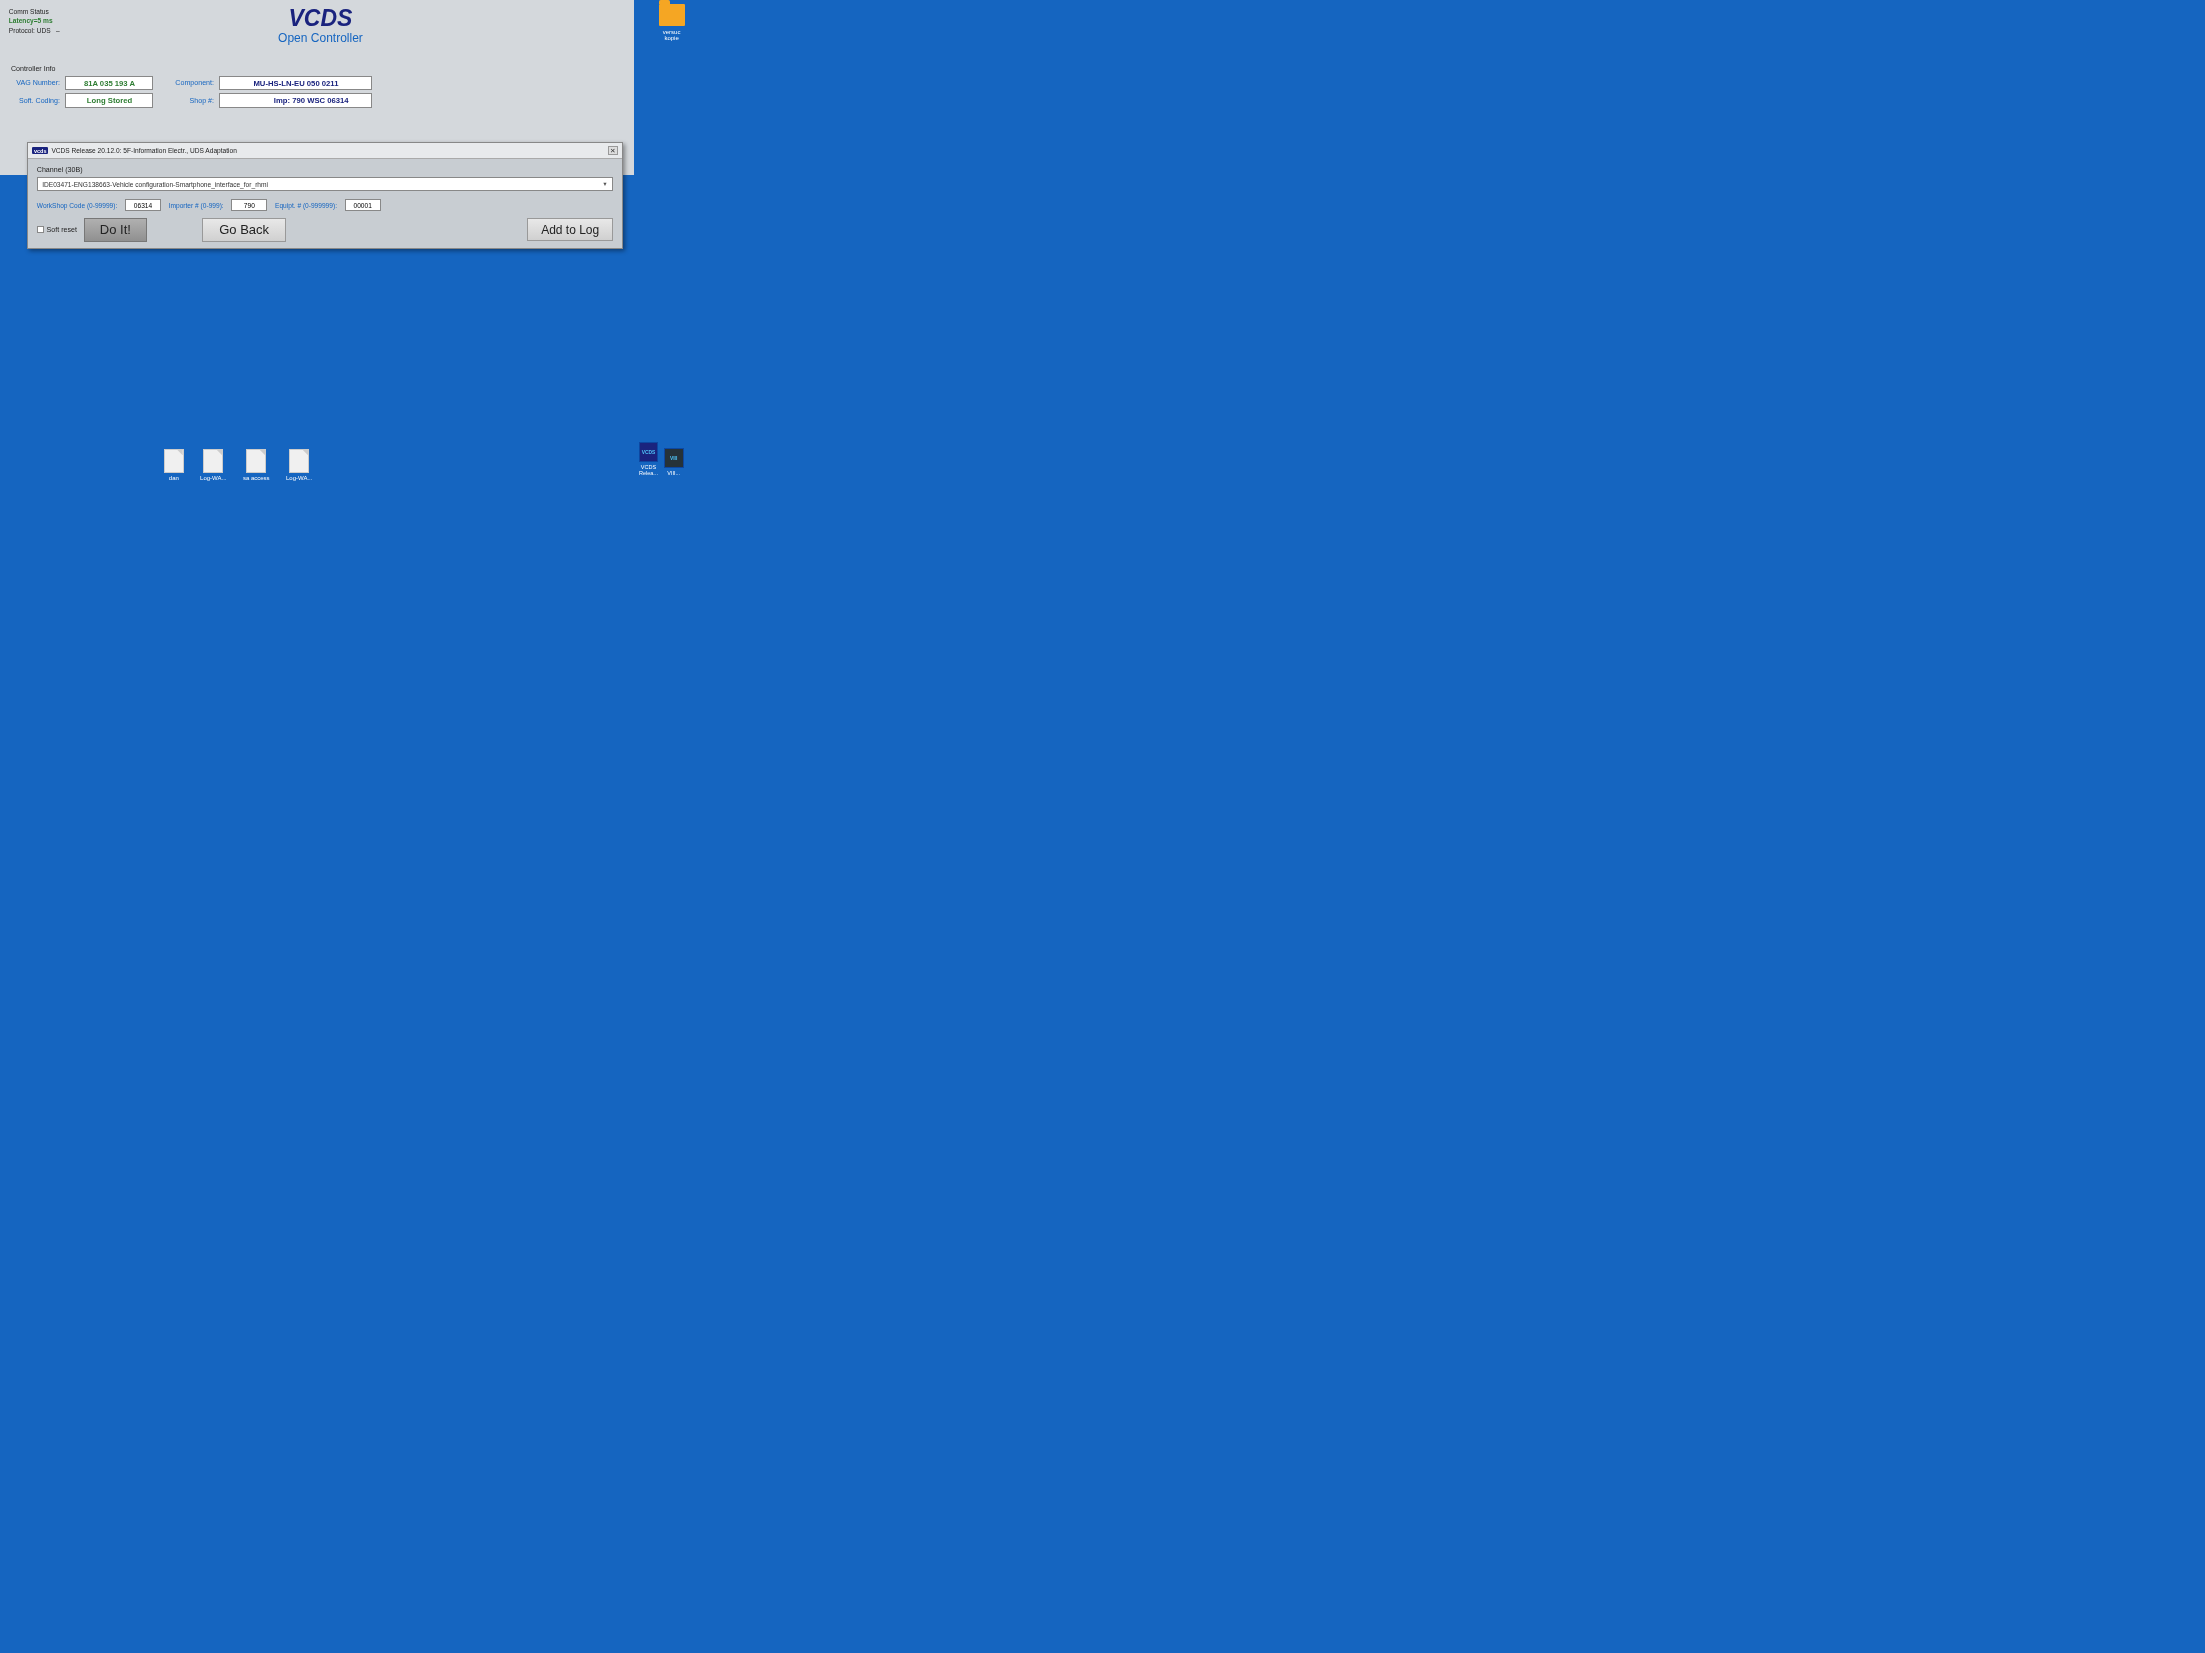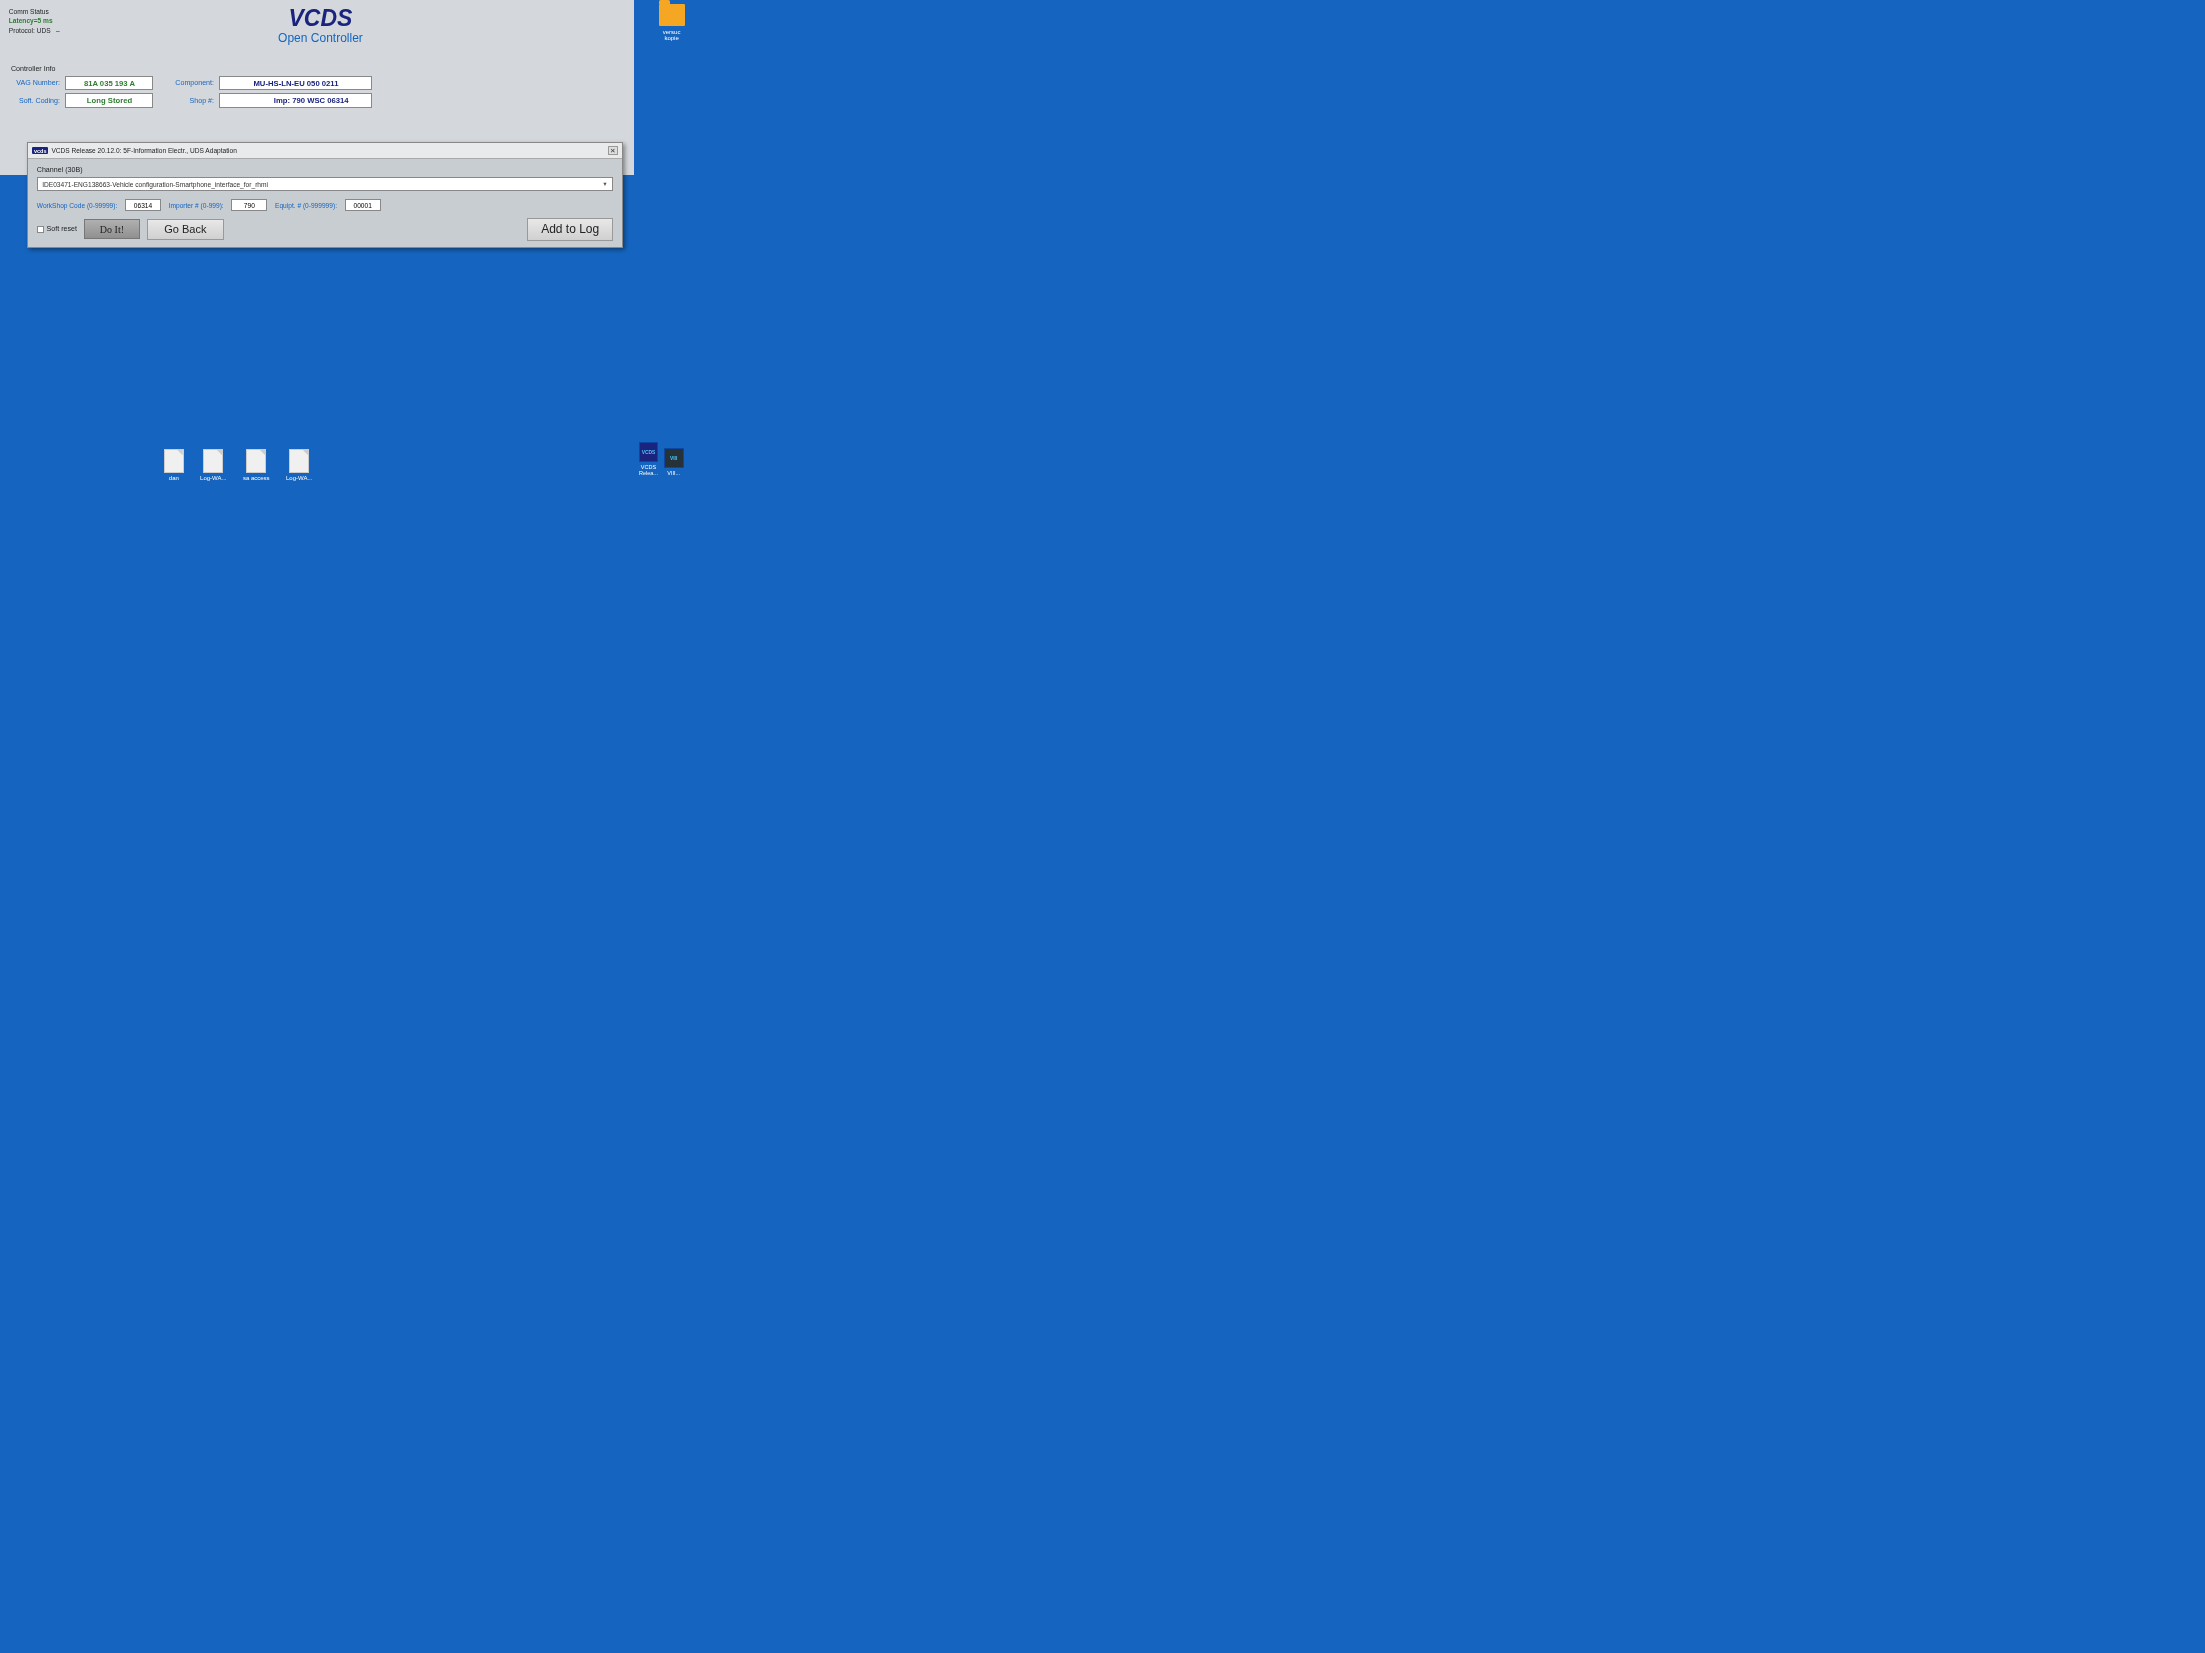--- a/index.html
+++ b/index.html
@@ -268,33 +268,33 @@
       width: 7.1px;
       height: 7.1px;
       border: 0.5px solid #888;
       background: white;
     }
 
     .btn-do-it {
       background: linear-gradient(to bottom, #b0b0b0, #909090);
       border: 0.5px solid #777;
       padding: 3.3px 15.3px;
-      font-size: 10px;
+      font-size: 13px;
       color: #222;
       cursor: pointer;
       font-weight: normal;
-      font-family: Liberation Serif, serif;
     }
     .btn-go-back {
       background: linear-gradient(to bottom, #e8e8e8, #d0d0d0);
       border: 0.5px solid #999;
       padding: 3.3px 16.4px;
-      font-size: 11px;
-      color: #222;
-      cursor: pointer;
+      font-size: 13px;
+      color: #222;
+      cursor: pointer;
+      margin-left: 48px;
     }
     .btn-add-log {
       background: linear-gradient(to bottom, #e8e8e8, #d0d0d0);
       border: 0.5px solid #999;
       padding: 3.3px 13px;
       font-size: 12px;
       color: #222;
       cursor: pointer;
       margin-left: auto;
     }

